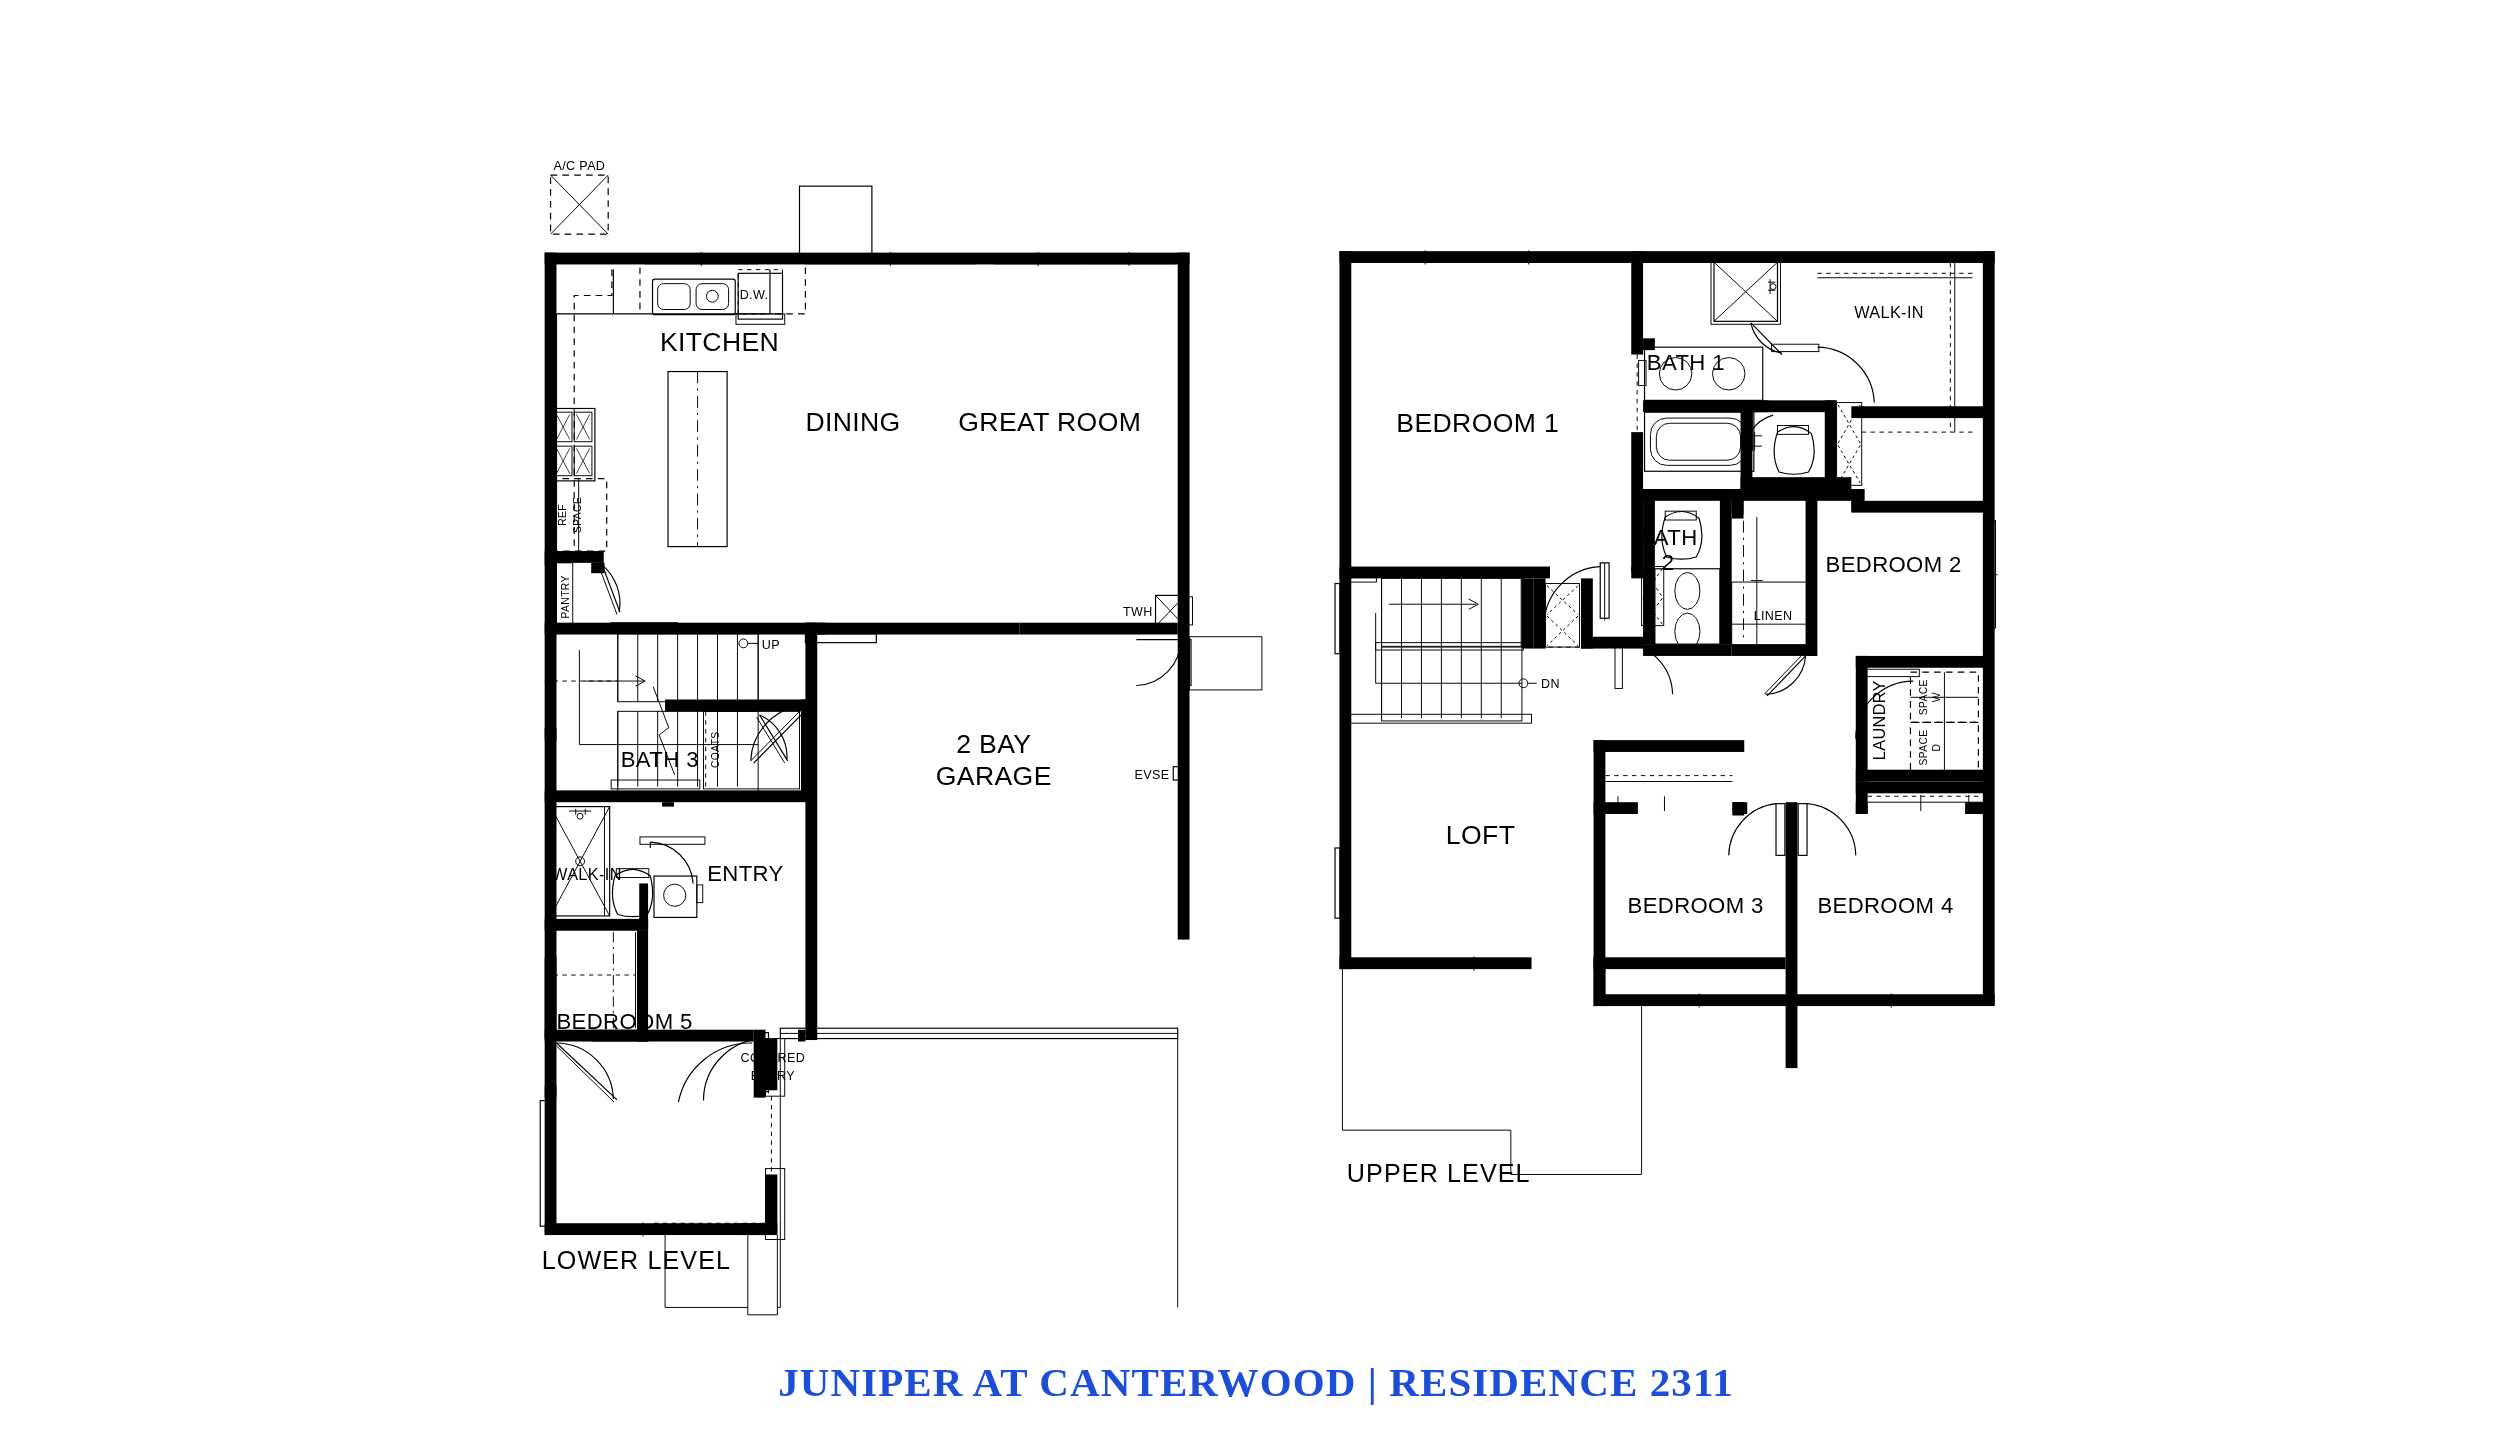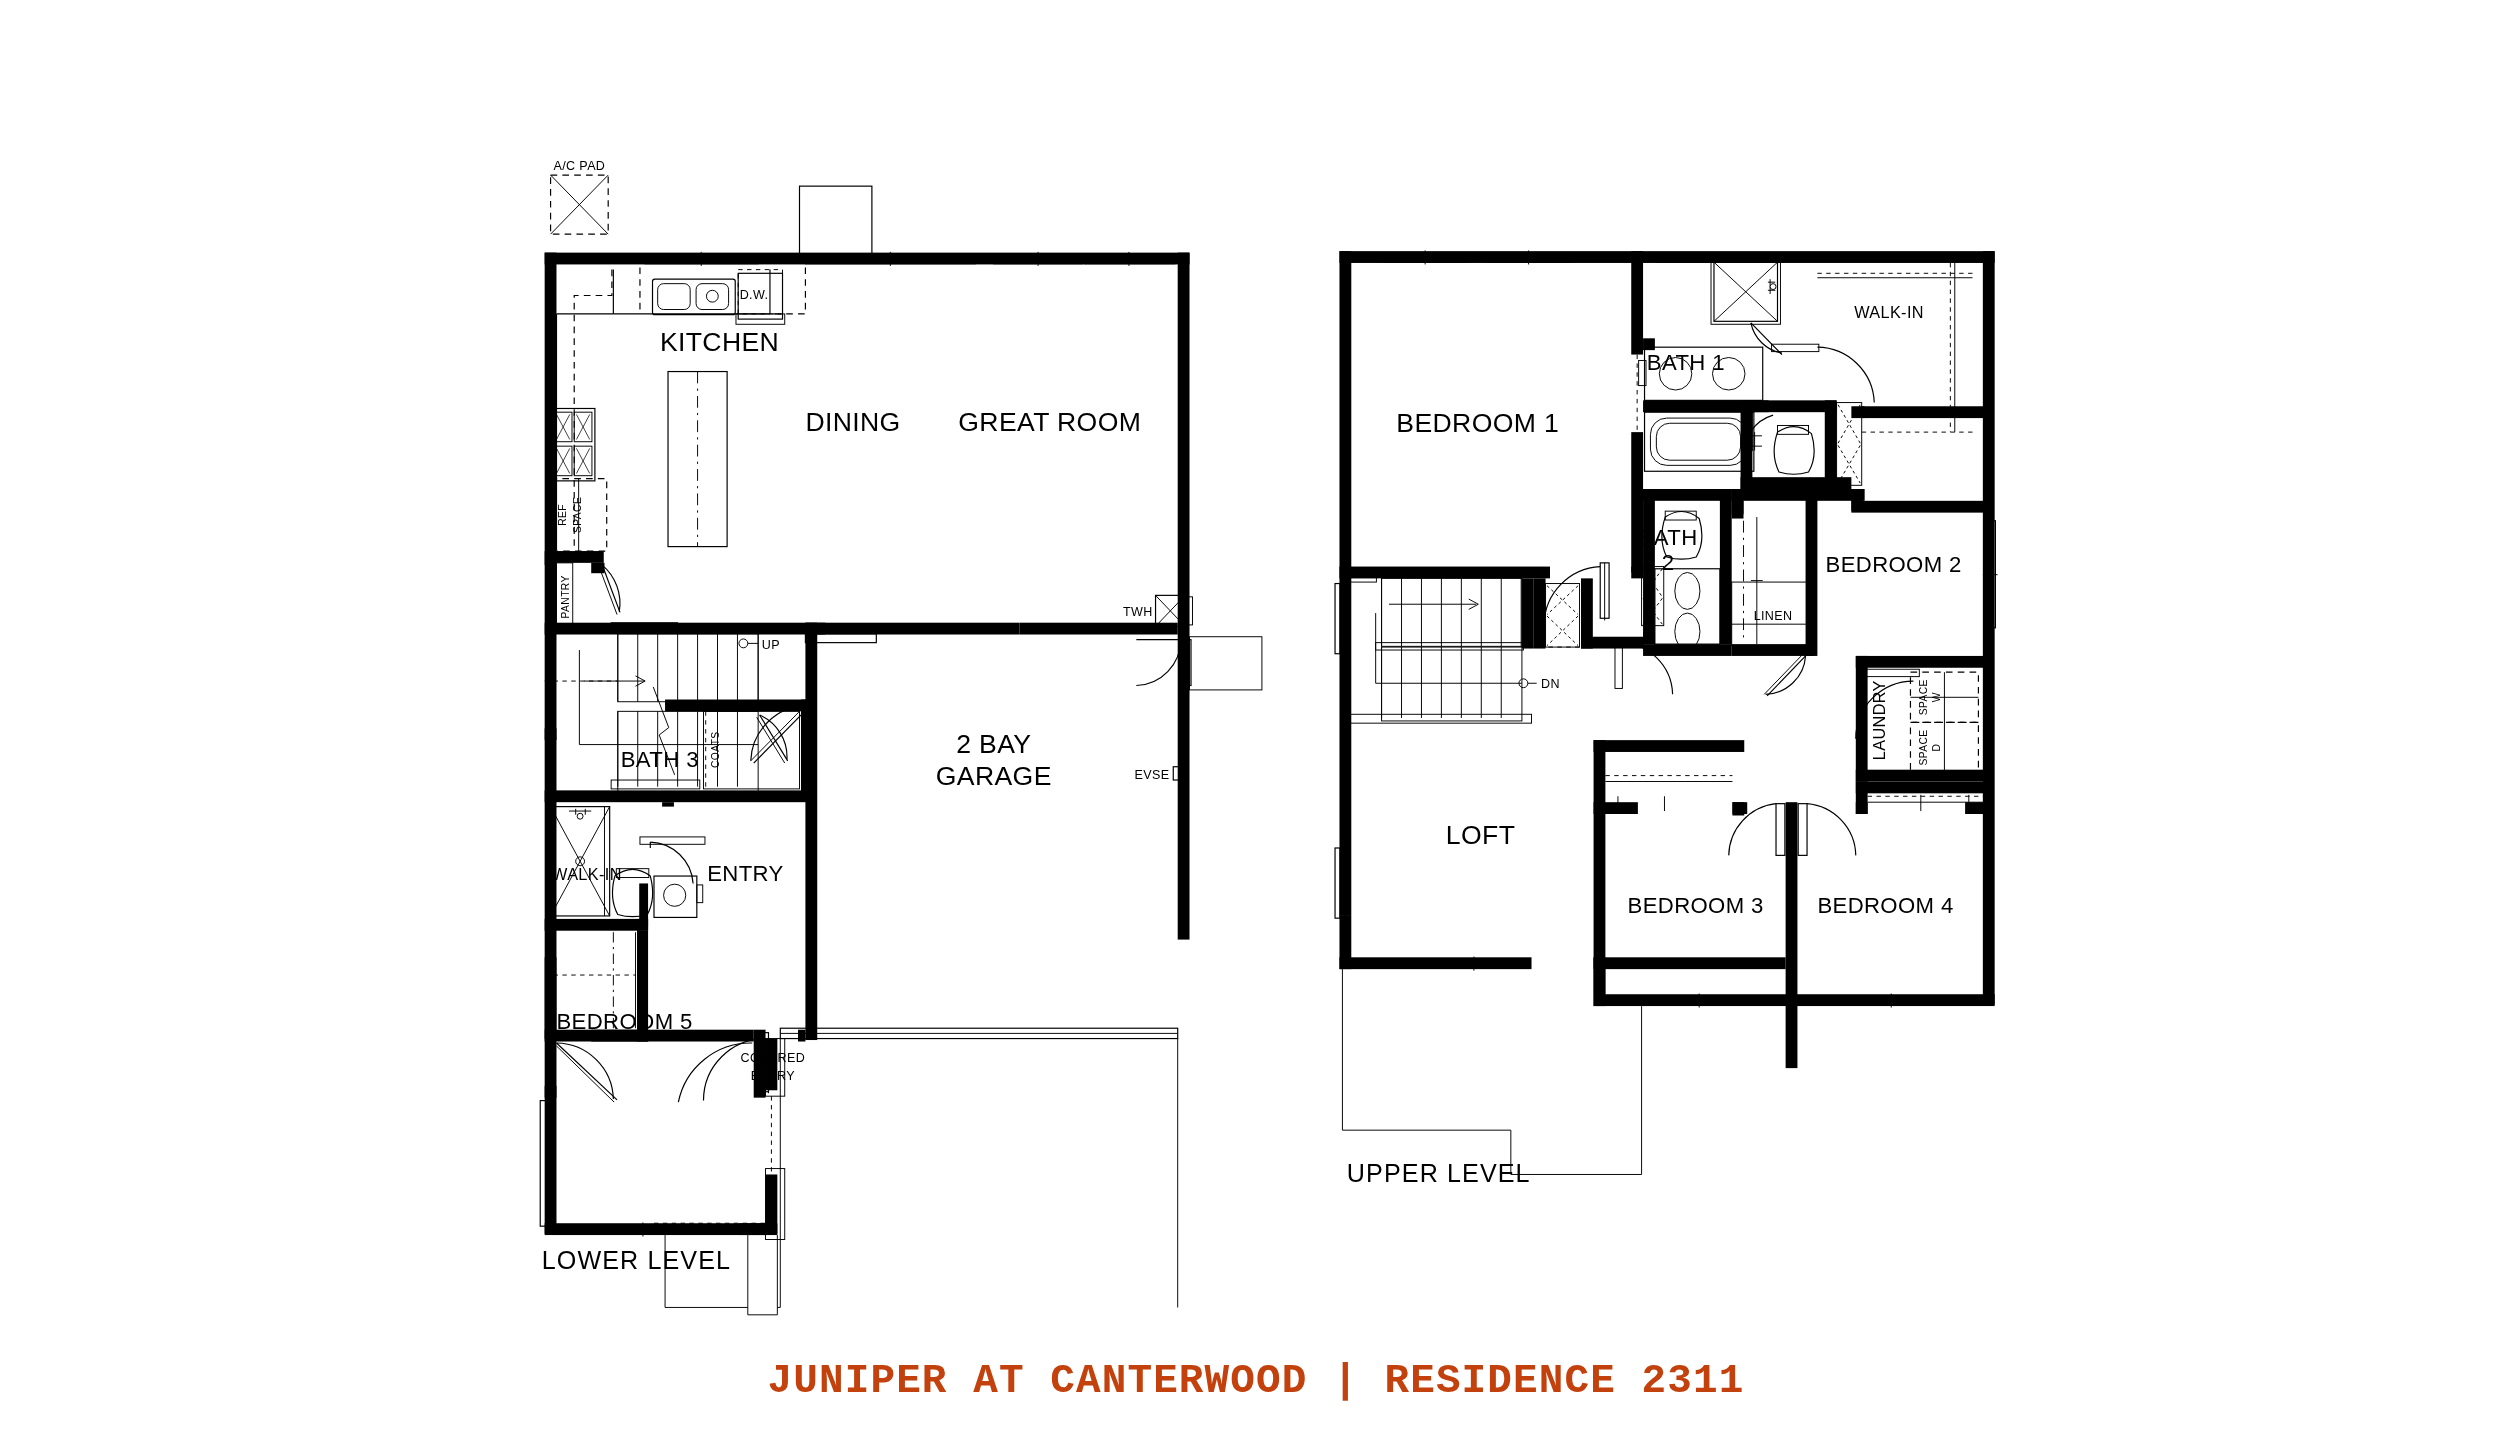--- a/index.html
+++ b/index.html
@@ -51,25 +51,25 @@
   .dash { stroke: #000000; fill: none; stroke-width: 1.6; stroke-dasharray: 9 7; }
   .dash-fine { stroke: #000000; fill: none; stroke-width: 1.3; stroke-dasharray: 6 6; }
   #title-bar {
     position: absolute;
     left: 0;
     top: 1358px;
     width: 2512px;
     text-align: center;
   }
   #title-bar .title-text {
-    font-family: Liberation Mono, monospace;
+    font-family: Liberation Serif, serif;
     font-size: 41px;
     font-weight: 700;
     letter-spacing: 1.1px;
-    color: #c2410c;
+    color: #1d4ed8;
     white-space: nowrap;
   }
 </style>
 </head>
 <body>
 
 <div id="sheet">
 
   <svg class="plan" viewBox="0 0 3400 1963">
 

